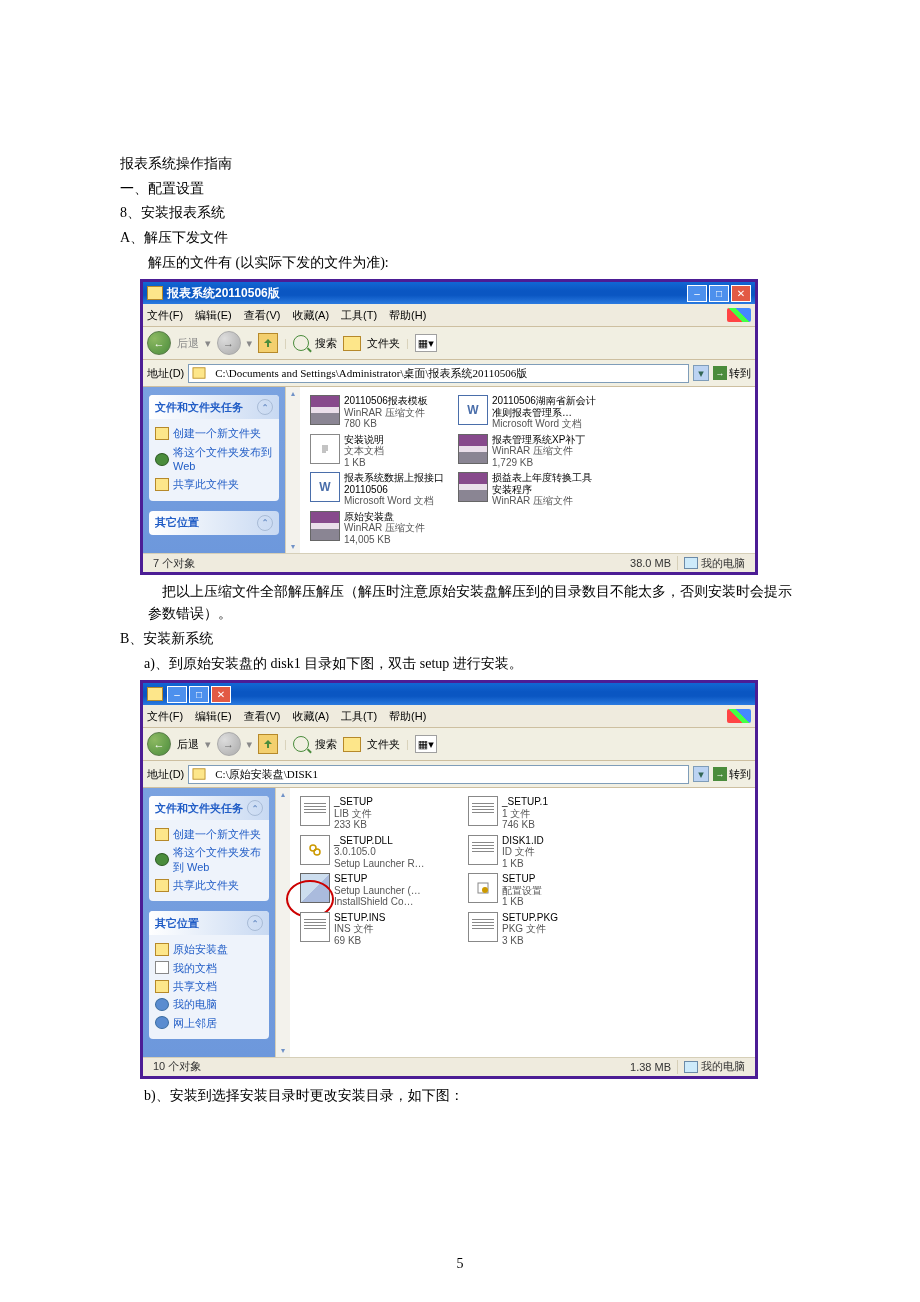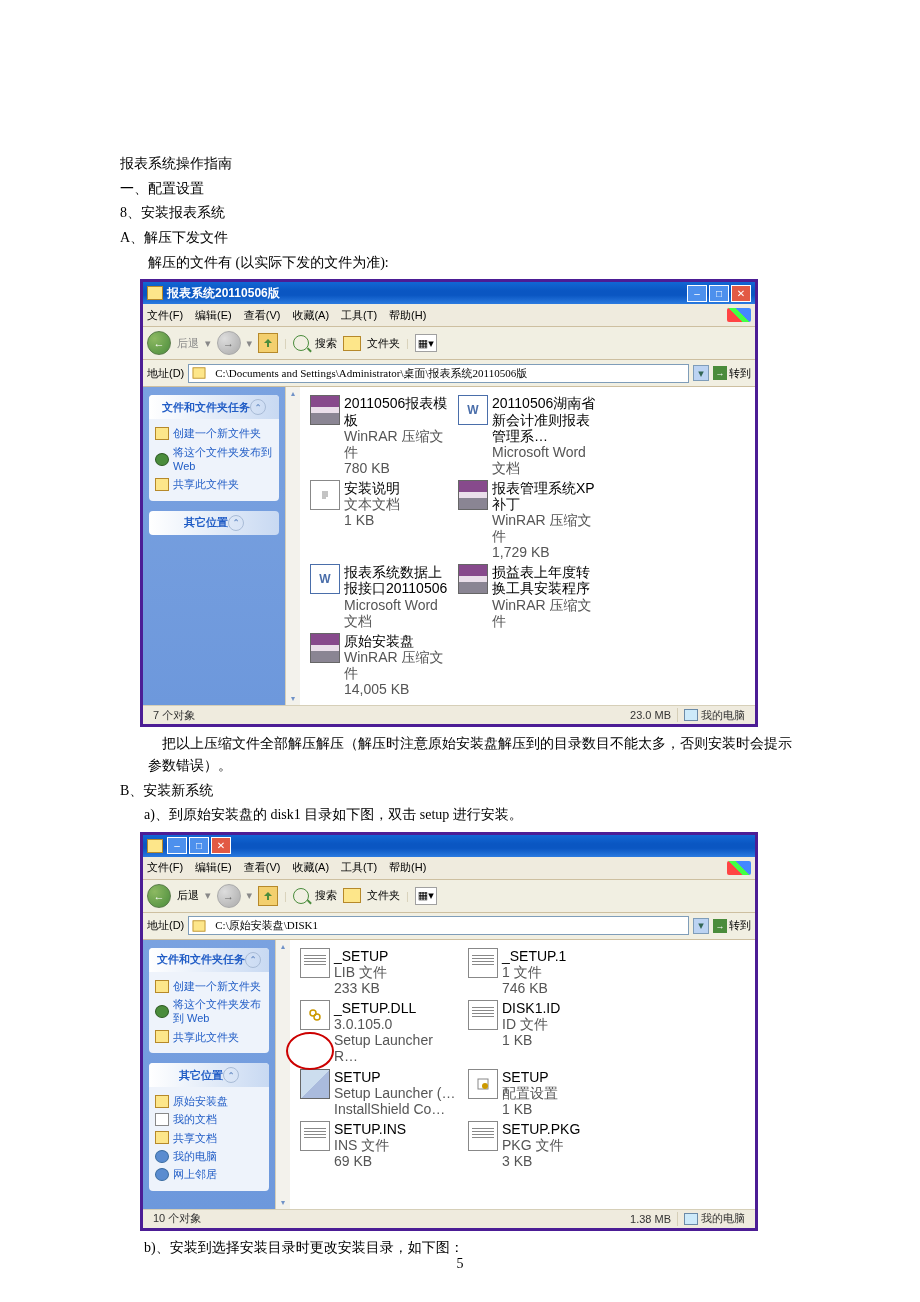--- a/index.html
+++ b/index.html
@@ -117,21 +117,21 @@
     background: #eef3fb;
     border-radius: 4px;
     margin-bottom: 10px;
     overflow:hidden;
   }
   .sb-head {
     background: linear-gradient(to right,#fff,#c8d9f2);
     color: #215dc6;
     font-weight: bold;
     padding: 4px 6px;
-    display:flex;align-items:center;justify-content:center;
+    display:flex;align-items:center;justify-content:space-between;
     font-size: 11px;
   }
   .sb-head .collapse { width:14px;height:14px;border-radius:50%;border:1px solid #a8bbd6;display:flex;align-items:center;justify-content:center;color:#6f92c7;font-size:8px;}
   .sb-body { padding: 5px 6px 7px 6px; }
   .sb-link { color:#215dc6; font-size:11px; padding:2px 0; display:flex;align-items:center;gap:4px; line-height:1.3;}
   .sb-link .ic{width:12px;height:11px;background:#fde68a;border:1px solid #b6892a;flex-shrink:0;}
   .sb-link .ic.green{background:#4a8c3c;border-color:#2d5a23;border-radius:50%;}
   .sb-link .ic.blue{background:#5a8cd0;border-color:#3a6ca0;border-radius:50%;}
   .sb-link .ic.doc{background:#fff;border-color:#888;}
 
@@ -142,21 +142,21 @@
   .fi-icon { width:28px;height:28px;flex-shrink:0;display:flex;align-items:center;justify-content:center;}
   .fi-icon.rar{background:linear-gradient(to bottom,#874a8c 0 40%,#eadfea 40% 60%, #8a8593 60%);border:1px solid #666;}
   .fi-icon.word{border:1px solid #4a6eaa;background:#fff;color:#4a6eaa;font-weight:bold;font-size:12px;}
   .fi-icon.txt{border:1px solid #888;background:#fff;}
   .fi-icon.gen{border:1px solid #888;background:#fff;position:relative;}
   .fi-icon.gen::before{content:"";position:absolute;left:3px;right:3px;top:6px;height:1px;background:#888;box-shadow:0 3px #888,0 6px #888,0 9px #888;}
   .fi-icon.exe{border:1px solid #666;background:linear-gradient(135deg,#cde 50%,#abd 50%);}
   .fi-icon.dll{border:1px solid #888;background:#fff;}
   .fi-icon.dll svg{width:16px;height:16px;}
   .fi-icon.cfg{border:1px solid #888;background:#fff;}
-  .fi-text { font-size:14px; line-height:1.15; color:#555; }
+  .fi-text { font-size:10px; line-height:1.15; color:#555; }
   .fi-text .fn { color:#000; }
   .circle-mark {
     position:absolute; border:2px solid #c00; border-radius:50%;
     width:44px;height:34px; pointer-events:none;
   }
 
   .statusbar {
     background:#efebde;border-top:1px solid #d6cfb8;
     display:flex;align-items:center;height:18px;font-size:11px;padding:0 4px;color:#333;
   }
@@ -322,21 +322,21 @@
                 <div>WinRAR 压缩文件</div>
                 <div>14,005 KB</div>
               </div>
             </div>
           </div>
         </div>
     </div>
     <div class="statusbar">
       <div class="seg">7 个对象</div>
       <div class="spacer"></div>
-      <div class="seg">23.0 MB</div>
+      <div class="seg">38.0 MB</div>
       <div class="sep"></div>
       <div class="seg" style="display:flex;align-items:center;">
           <span class="pc-ic"></span>
           <span>我的电脑</span>
         </div>
     </div>
   </div>
 
   <div class="line indent1" style="text-indent:1em;">把以上压缩文件全部解压解压（解压时注意原始安装盘解压到的目录数目不能太多，否则安装时会提示参数错误）。</div>
   <div class="line">B、安装新系统</div>

